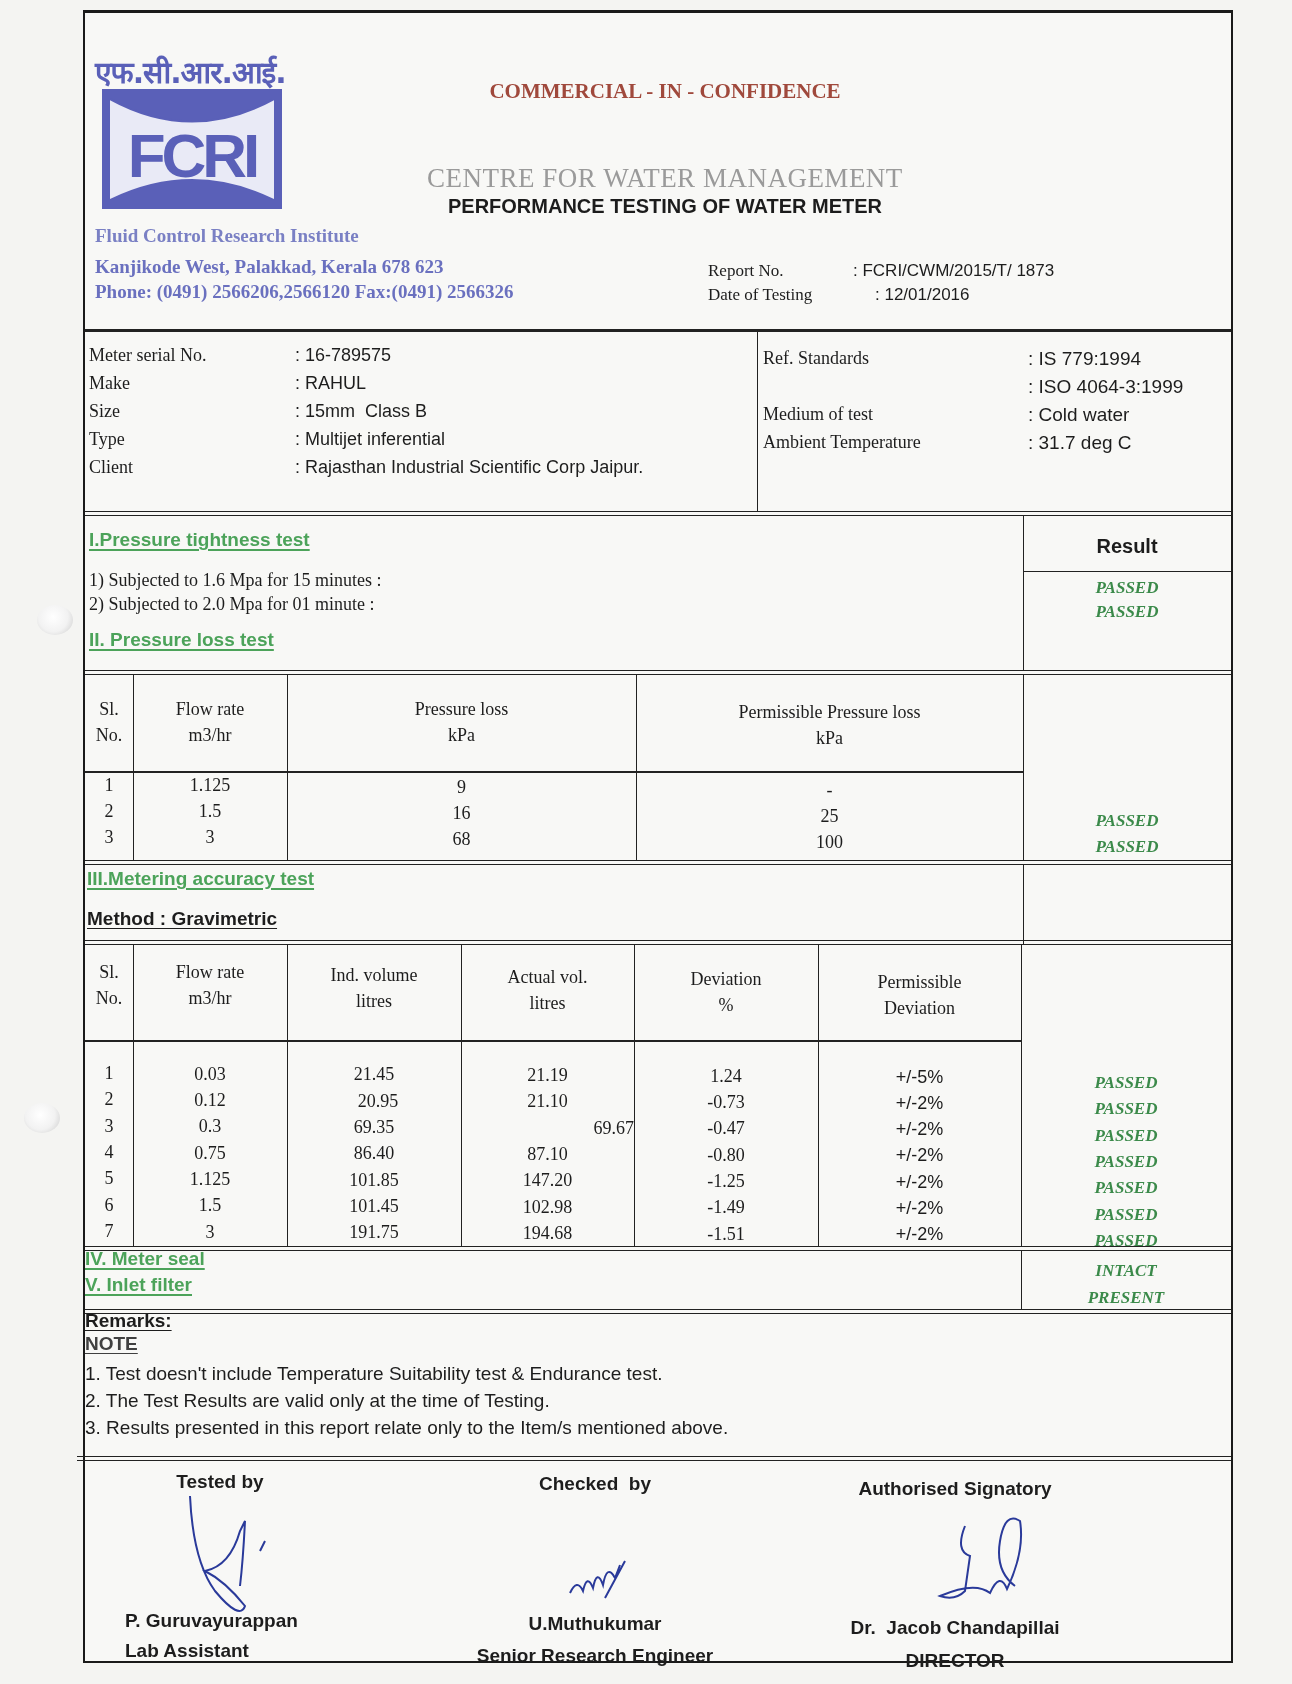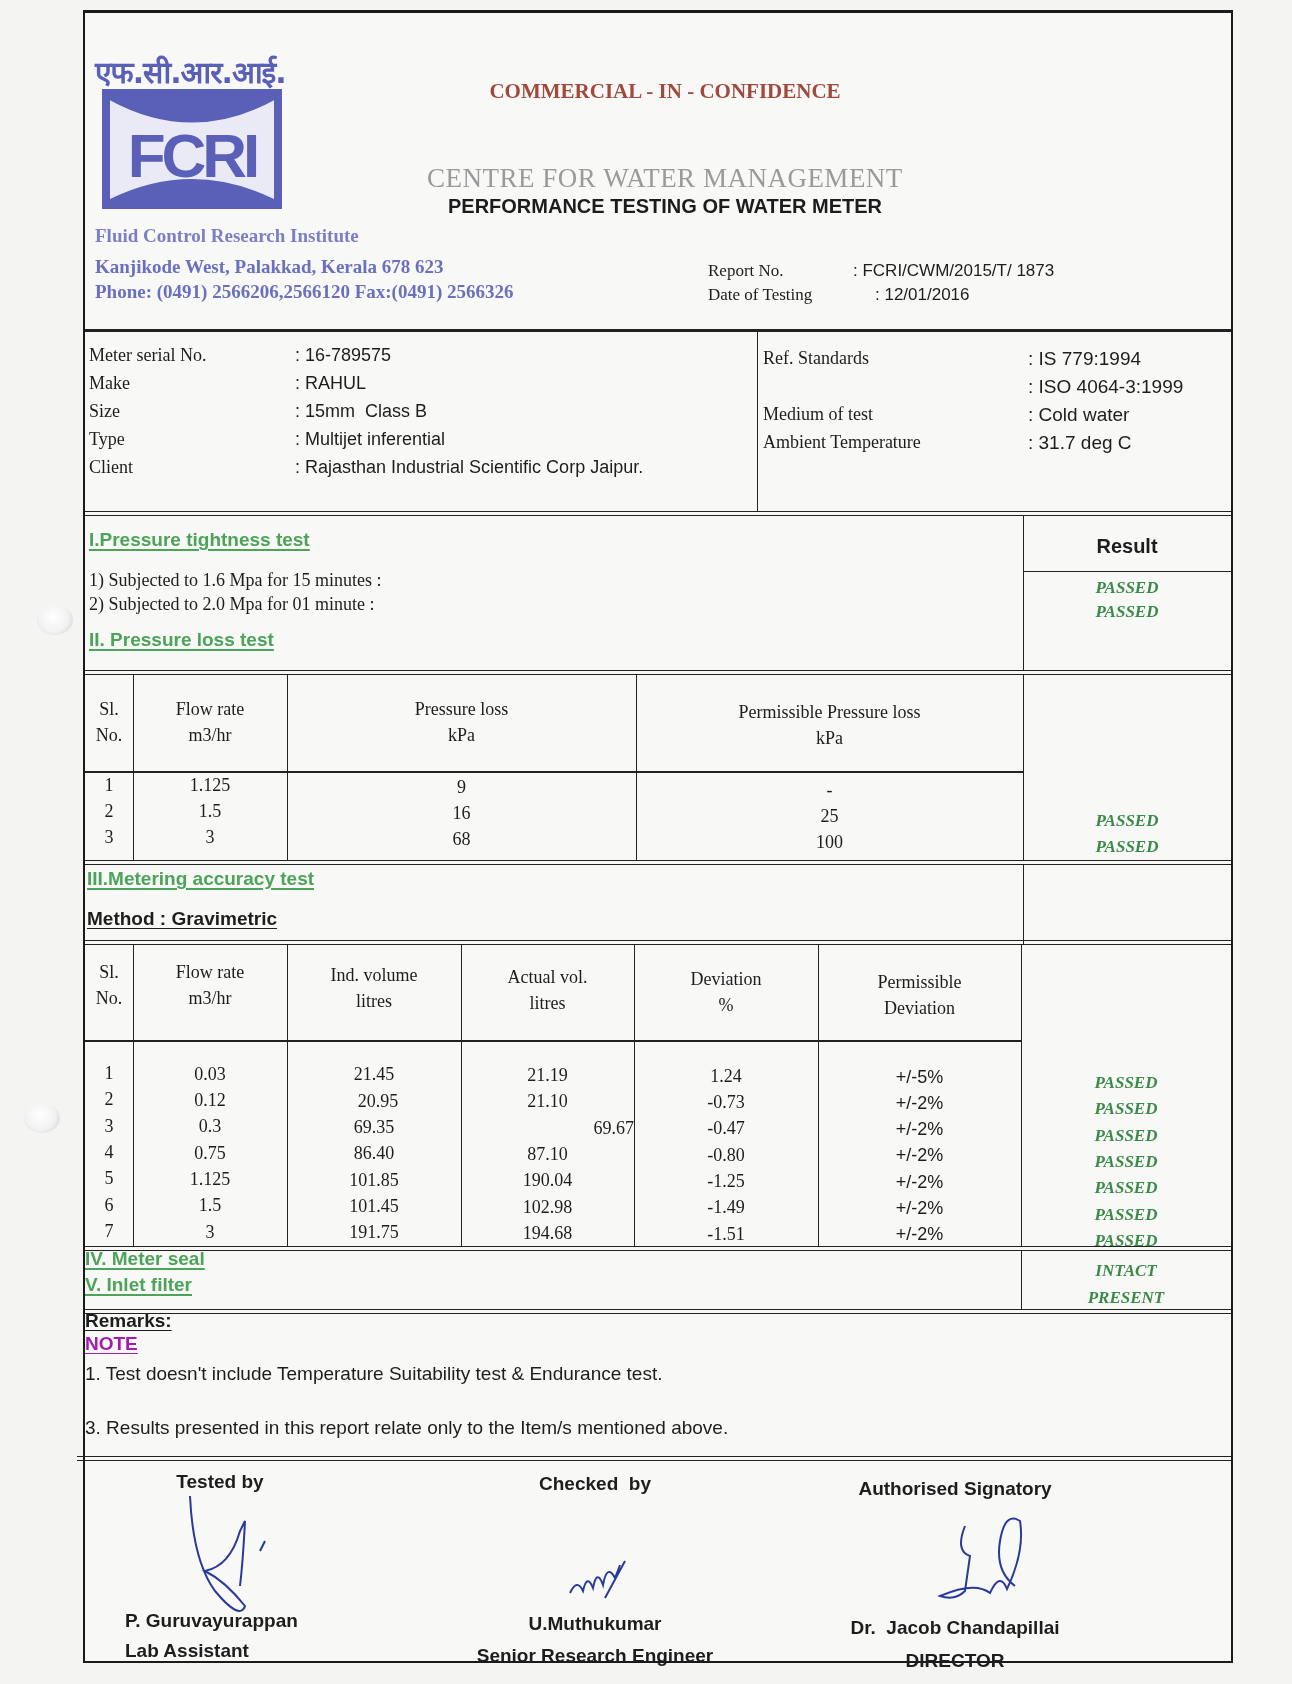--- a/index.html
+++ b/index.html
@@ -223,21 +223,21 @@
           <div class="cell" style="left: 202px; width: 174px; top: 1130.3px;">86.40</div>
           <div class="cell" style="left: 376px; width: 173px; top: 1131px;">87.10</div>
           <div class="cell" style="left: 549px; width: 184px; top: 1131.7px;">-0.80</div>
           <div class="cell sans" style="left: 733px; width: 203px; top: 1132.4px;">+/-2%</div>
           <div class="abs res" style="left: 936px; width: 210px; top: 1138.9px;">PASSED</div>
         </div>
         <div>
           <div class="cell" style="left: 0px; width: 48px; top: 1155.2px;">5</div>
           <div class="cell" style="left: 48px; width: 154px; top: 1155.9px;">1.125</div>
           <div class="cell" style="left: 202px; width: 174px; top: 1156.6px;">101.85</div>
-          <div class="cell" style="left: 376px; width: 173px; top: 1157.3px;">190.04</div>
+          <div class="cell" style="left: 376px; width: 173px; top: 1157.3px;">147.20</div>
           <div class="cell" style="left: 549px; width: 184px; top: 1158px;">-1.25</div>
           <div class="cell sans" style="left: 733px; width: 203px; top: 1158.7px;">+/-2%</div>
           <div class="abs res" style="left: 936px; width: 210px; top: 1165.2px;">PASSED</div>
         </div>
         <div>
           <div class="cell" style="left: 0px; width: 48px; top: 1181.5px;">6</div>
           <div class="cell" style="left: 48px; width: 154px; top: 1182.2px;">1.5</div>
           <div class="cell" style="left: 202px; width: 174px; top: 1182.9px;">101.45</div>
           <div class="cell" style="left: 376px; width: 173px; top: 1183.6px;">102.98</div>
           <div class="cell" style="left: 549px; width: 184px; top: 1184.3px;">-1.49</div>
@@ -258,22 +258,23 @@
 
   <div class="dline" style="left:0; top:1233px; width:1146px;"></div>
   <div class="vline" style="left:936px; top:1237px; height:59px;"></div>
   <div class="abs greenhd" style="left:0; top:1235px;">IV. Meter seal</div>
   <div class="abs greenhd" style="left:0; top:1261px;">V. Inlet filter</div>
   <div class="abs res" style="left:936px; top:1248px; width:210px;">INTACT</div>
   <div class="abs res" style="left:936px; top:1275px; width:210px;">PRESENT</div>
 
   <div class="dline" style="left:0; top:1296px; width:1146px;"></div>
   <div class="abs sans" style="left:0; top:1297px; font-size:19px; font-weight:bold; text-decoration:underline; text-underline-offset:3px;">Remarks:</div>
-  <div class="abs sans" style="left:0; top:1320px; font-size:19px; font-weight:bold; color:#a21caf; text-decoration:underline; text-underline-offset:3px;">NOTE</div>
+  <div class="abs sans" style="left:0; top:1320px; font-size:19px; font-weight:bold; color:#404040; text-decoration:underline; text-underline-offset:3px;">NOTE</div>
   <div class="note" style="left:0; top:1350px;">1. Test doesn't include Temperature Suitability test &amp; Endurance test.</div>
+  <div class="note" style="left:0; top:1377px;">2. The Test Results are valid only at the time of Testing.</div>
   <div class="note" style="left:0; top:1404px;">3. Results presented in this report relate only to the Item/s mentioned above.</div>
 
   <div class="dline" style="left:-8px; top:1443px; width:1154px;"></div>
 
   <div>
     <div class="sig-hd" style="left:60px; top:1458px; width:150px;">Tested by</div>
     <svg class="abs" style="left:100px; top:1478px;" width="110" height="130" viewBox="0 0 110 130">
       <path d="M5 5 Q8 70 30 100 Q55 130 60 115 Q40 90 20 80 Q45 75 55 40 L60 30 Q58 70 55 95 M80 50 L75 60" stroke="#2a3a9a" stroke-width="2" fill="none"></path>
     </svg>
     <div class="sig-nm" style="left:40px; top:1597px; text-align:left;">P. Guruvayurappan</div>

